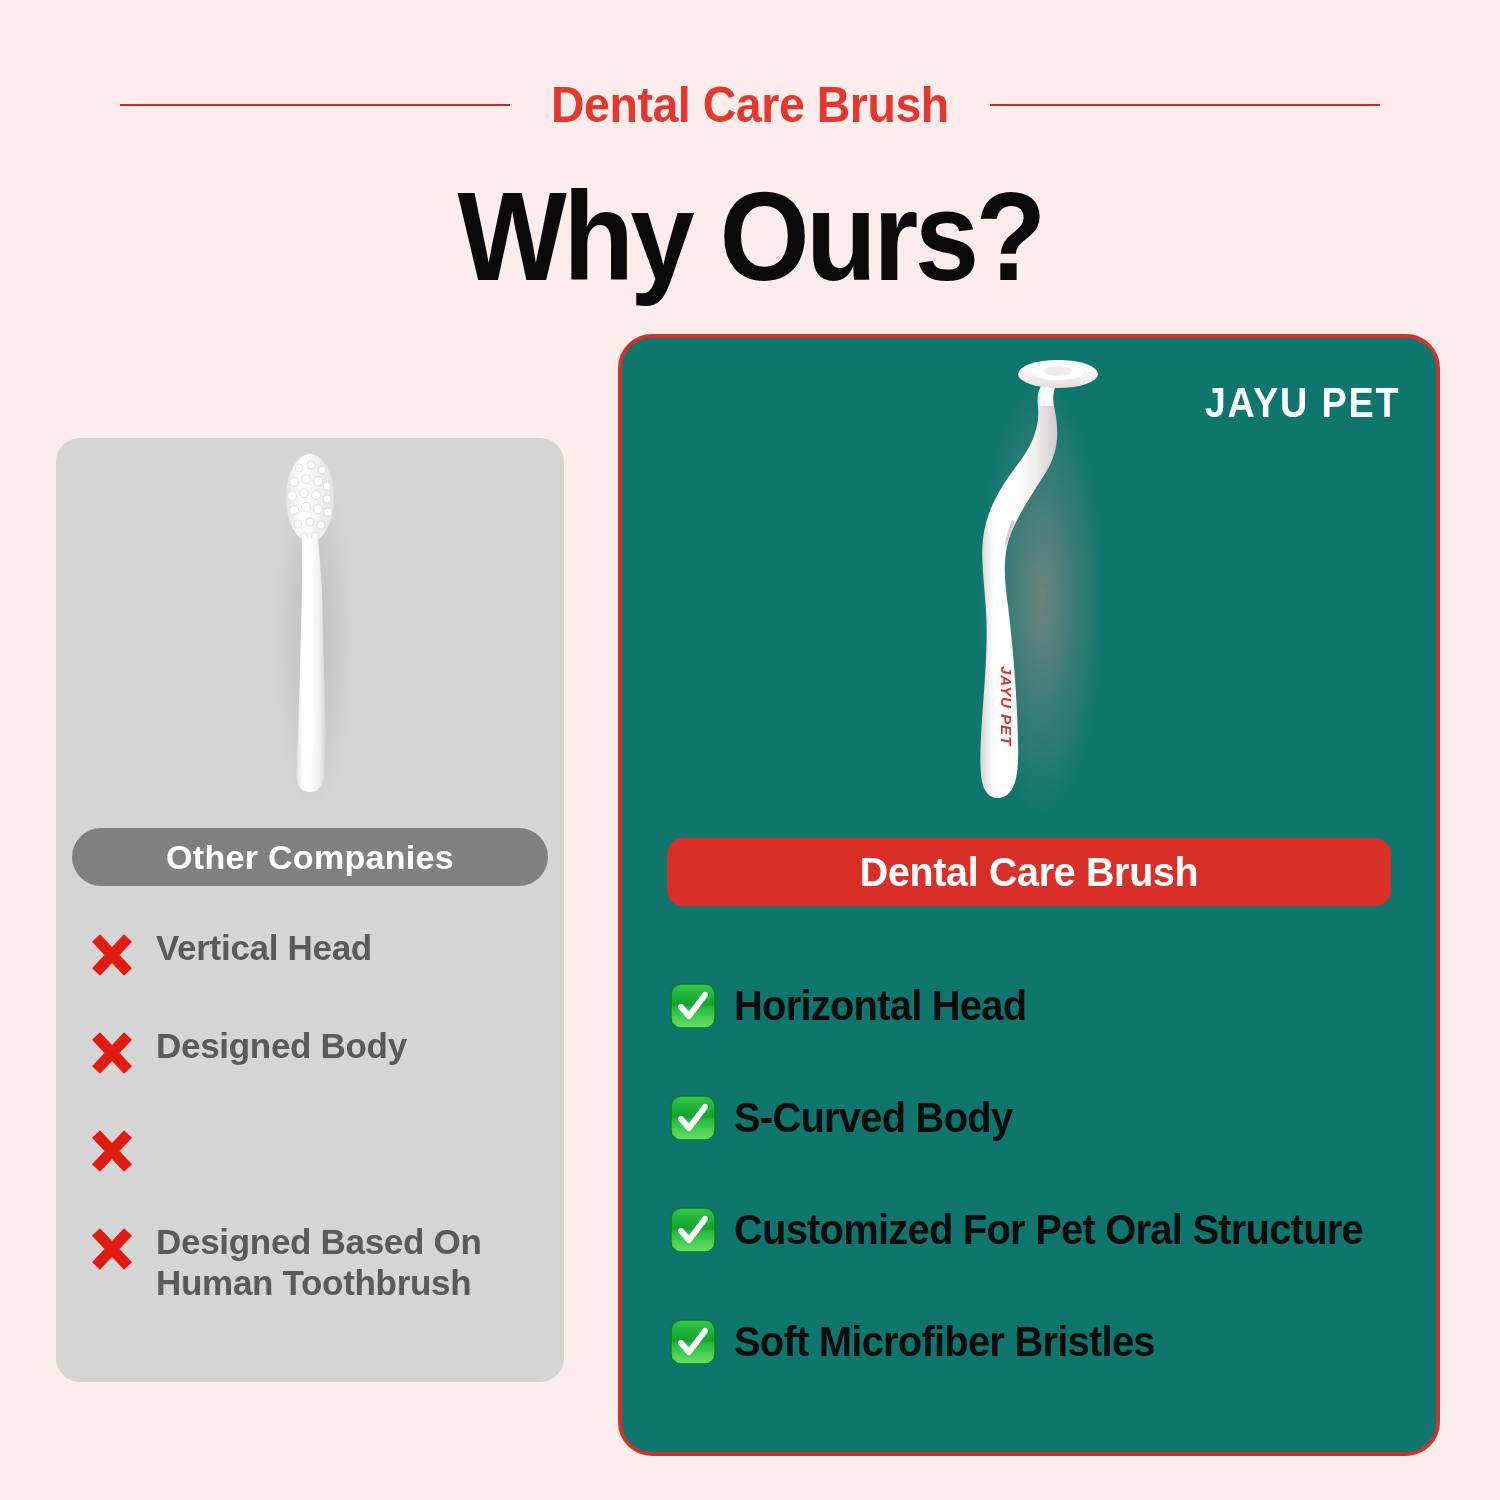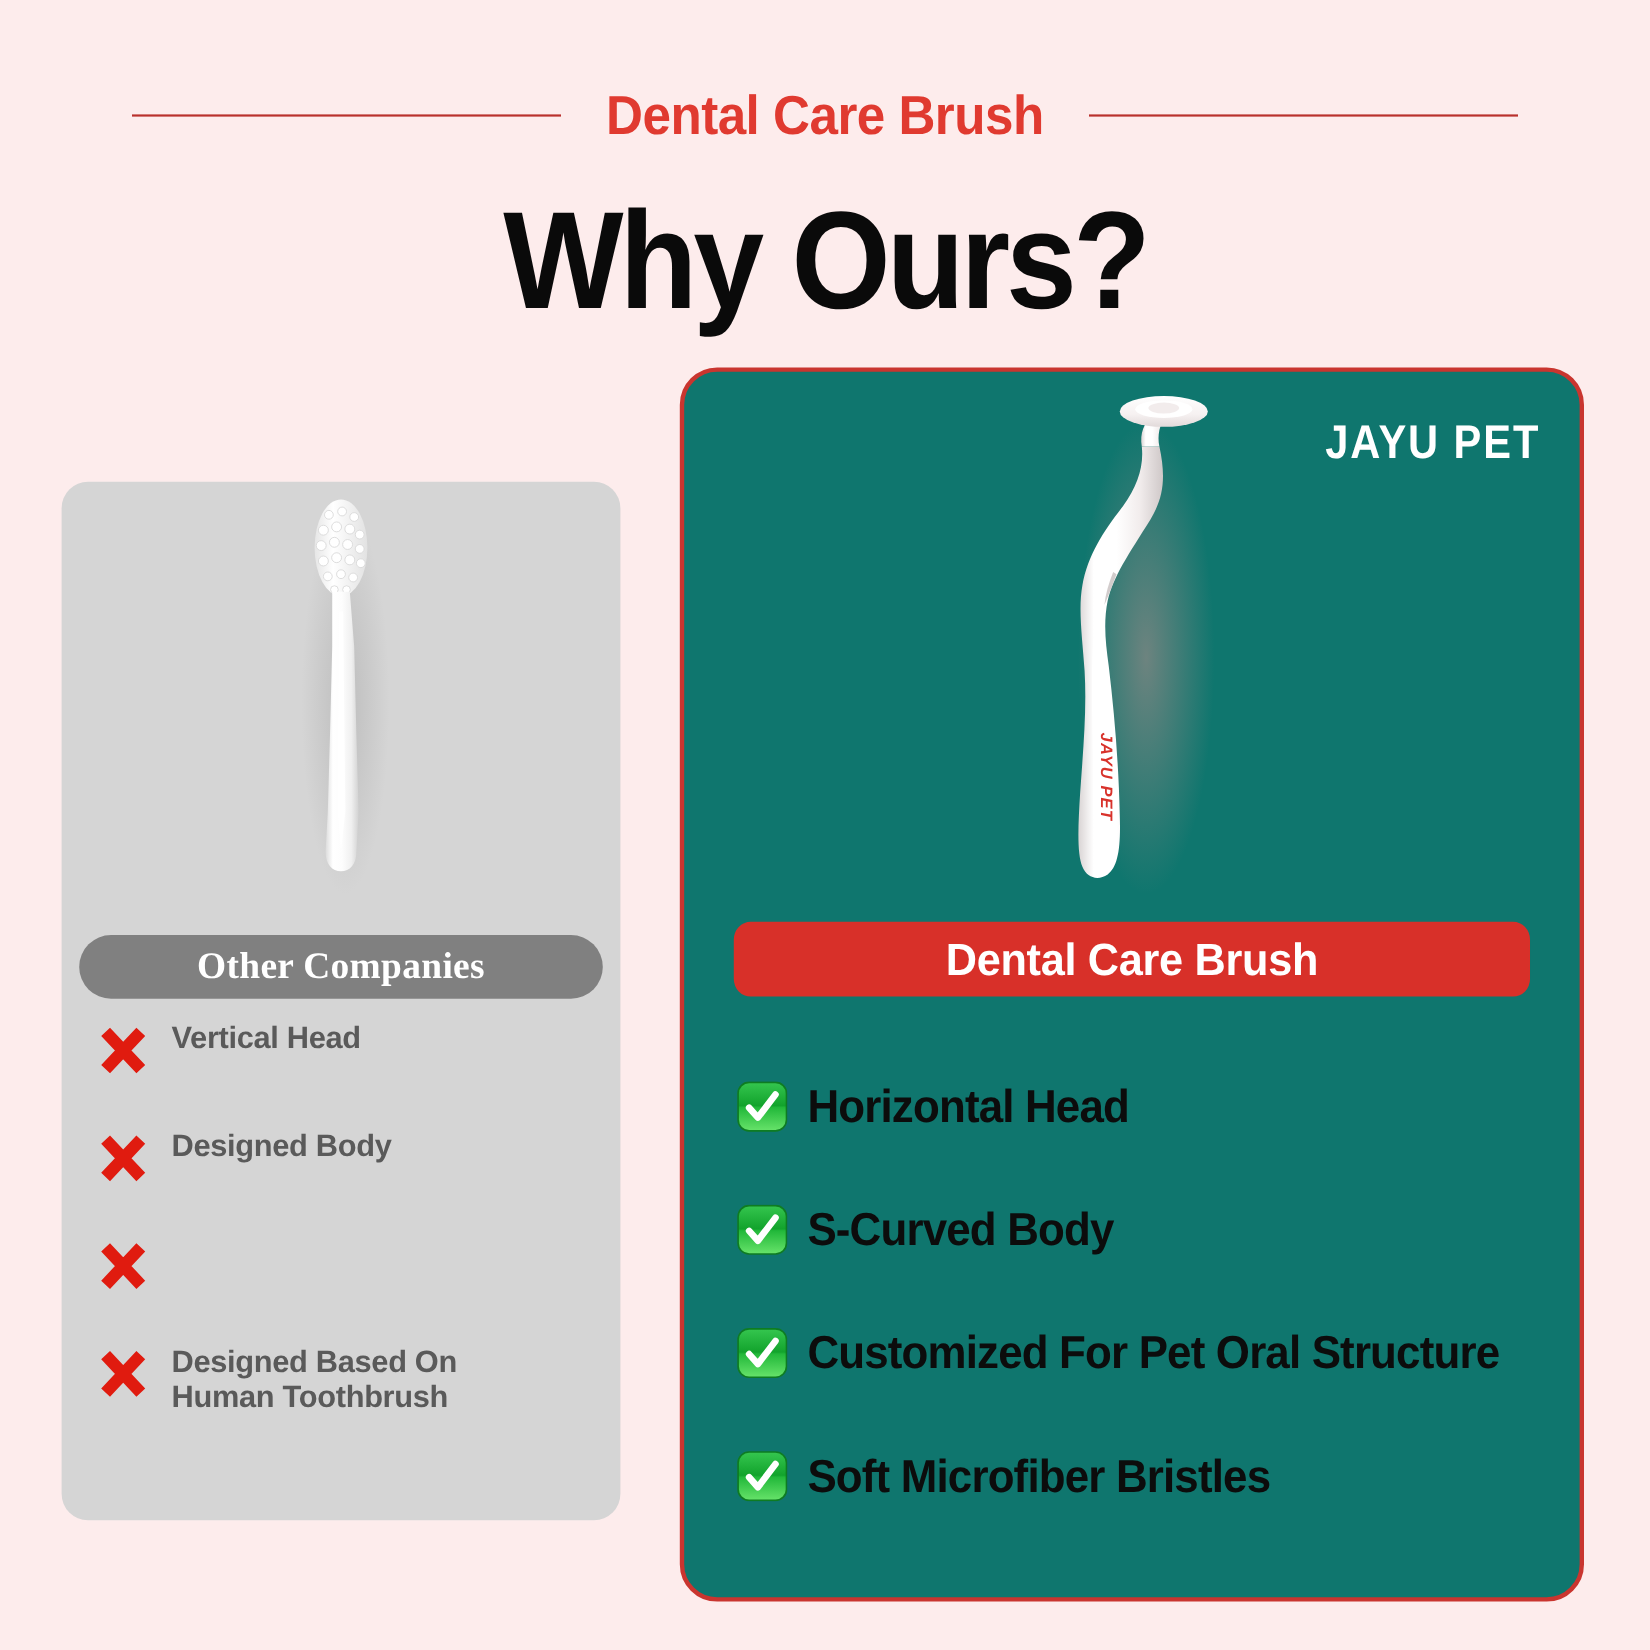--- a/index.html
+++ b/index.html
@@ -66,32 +66,31 @@
   }
 
   .other-photo {
     position: absolute;
     left: 0; top: 0;
     width: 508px; height: 382px;
   }
 
   .pill-other {
     position: absolute;
-    left: 16px; top: 412px;
+    left: 16px; top: 390px;
     width: 476px; height: 58px;
     background: #808080;
     border-radius: 29px;
     display: flex;
     align-items: center;
     justify-content: center;
     color: #FFFFFF;
     font-size: 34px;
     font-weight: bold;
     letter-spacing: 0.3px;
-    font-family: Liberation Serif, serif;
   }
 
   .other-list {
     position: absolute;
     left: 34px; top: 490px;
     width: 460px;
   }
   .other-row {
     display: flex;
     align-items: flex-start;
@@ -100,21 +99,21 @@
     min-height: 60px;
   }
   .other-row:last-child { margin-bottom: 3px; }
 
   .x-icon {
     flex: 0 0 auto;
     width: 44px; height: 46px;
     margin-top: 4px;
   }
   .other-label {
-    font-size: 28px;
+    font-size: 35px;
     font-weight: bold;
     color: #5A5A5A;
     line-height: 1.16;
     letter-spacing: -0.3px;
   }
 
   
   .panel-ours {
     position: absolute;
     left: 618px; top: 334px;

